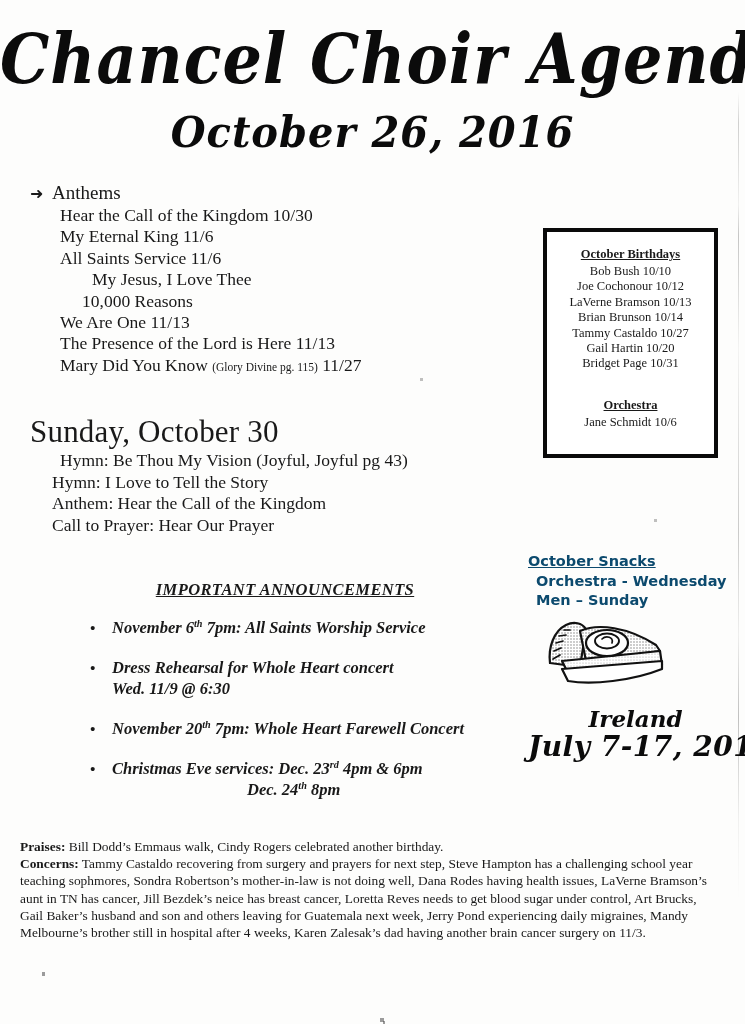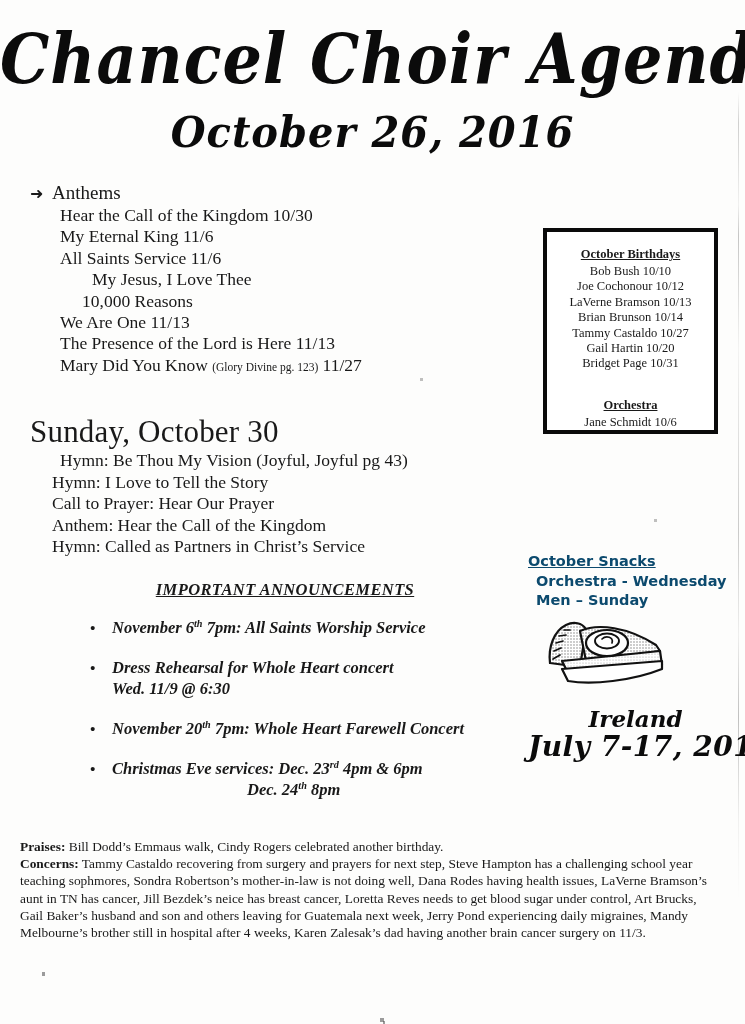--- a/index.html
+++ b/index.html
@@ -126,21 +126,21 @@
     line-height: 20px;
   }
   .ann-sub { padding-left: 0; }
   .ann-sub-indent { padding-left: 135px; }
   sup { font-size: 62%; vertical-align: super; line-height: 0; }
 
   
   #birthday-box {
     position: absolute;
     left: 543px; top: 228px;
-    width: 175px; height: 206px;
+    width: 175px; height: 230px;
     border: 4px solid #0a0a0a;
     background: #ffffff;
     box-sizing: border-box;
     text-align: center;
   }
   .box-head {
     font-weight: 700;
     font-size: 12.5px;
     text-decoration: underline;
     margin-top: 15px;
@@ -207,31 +207,30 @@
       <span class="arrow-head">➜</span><span class="lbl">Anthems</span>
     </div>
     <ul class="anthem-list">
       <li class="anthem-line"><span>Hear the Call of the Kingdom  10/30</span></li>
       <li class="anthem-line"><span>My Eternal King  11/6</span></li>
       <li class="anthem-line"><span>All Saints Service  11/6</span></li>
       <li class="anthem-line indent-1"><span>My Jesus, I Love Thee</span></li>
       <li class="anthem-line indent-2"><span>10,000 Reasons</span></li>
       <li class="anthem-line"><span>We Are One  11/13</span></li>
       <li class="anthem-line"><span>The Presence of the Lord is Here  11/13</span></li>
-      <li class="anthem-line"><span>Mary Did You Know</span> <span class="note">(Glory Divine pg. 123)</span> <span>11/27</span></li>
+      <li class="anthem-line"><span>Mary Did You Know</span> <span class="note">(Glory Divine pg. 115)</span> <span>11/27</span></li>
     </ul>
   </div>
 
   <div id="sunday-section">
     <div id="sunday-heading">Sunday, October 30</div>
     <div class="order-line first">Hymn: Be Thou My Vision  (Joyful, Joyful pg 43)</div>
     <div class="order-line">Hymn:  I Love to Tell the Story</div>
+    <div class="order-line">Anthem: Hear the Call of the Kingdom</div>
     <div class="order-line">Call to Prayer:   Hear Our Prayer</div>
-    <div class="order-line">Anthem: Hear the Call of the Kingdom</div>
-    <div class="order-line">Hymn:   Called as Partners in Christ’s Service</div>
   </div>
 
   <div id="announcements-section">
     <div id="announcements-title">IMPORTANT ANNOUNCEMENTS</div>
 
     <div class="ann-item">
       <span class="dot">•</span>
       <span>November 6</span><sup>th</sup><span>  7pm: All Saints Worship Service</span>
     </div>
 

